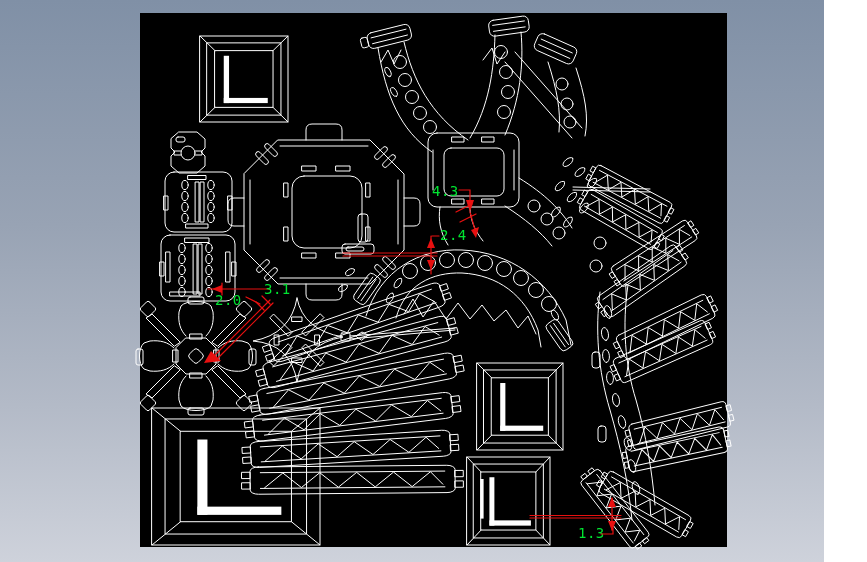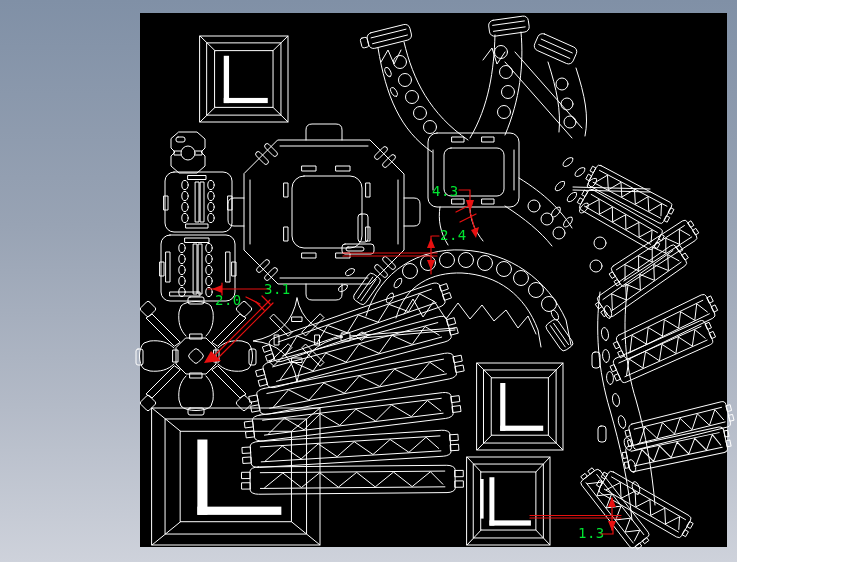--- a/index.html
+++ b/index.html
@@ -1,17 +1,17 @@
 <!DOCTYPE html>
 <html><head>
 <meta charset="utf-8">
 <style>
   html,body{margin:0;padding:0;width:867px;height:562px;overflow:hidden;
     font-family:"DejaVu Sans",sans-serif;}
-  .workspace{position:relative;width:737px;height:562px;
+  .workspace{position:relative;width:824px;height:562px;
     background:linear-gradient(180deg,#8090a6 0%,#98a3b4 40%,#b3bac7 72%,#ced2db 100%);text-align:right;}
   svg{display:block;position:absolute;left:0;top:0;}
   svg *{vector-effect:non-scaling-stroke;}
   .geo{stroke:#ffffff;fill:none;stroke-width:1;stroke-linecap:round;stroke-linejoin:round;}
   .fw{fill:#ffffff;stroke:none;}
   .dim{stroke:#e81010;fill:none;stroke-width:1.2;stroke-linecap:round;}
   .dimf{fill:#e81010;stroke:none;}
   .dim-text{fill:#00e431;stroke:none;font-family:"DejaVu Sans Mono",monospace;
     font-size:14px;letter-spacing:.5px;}
 </style>

